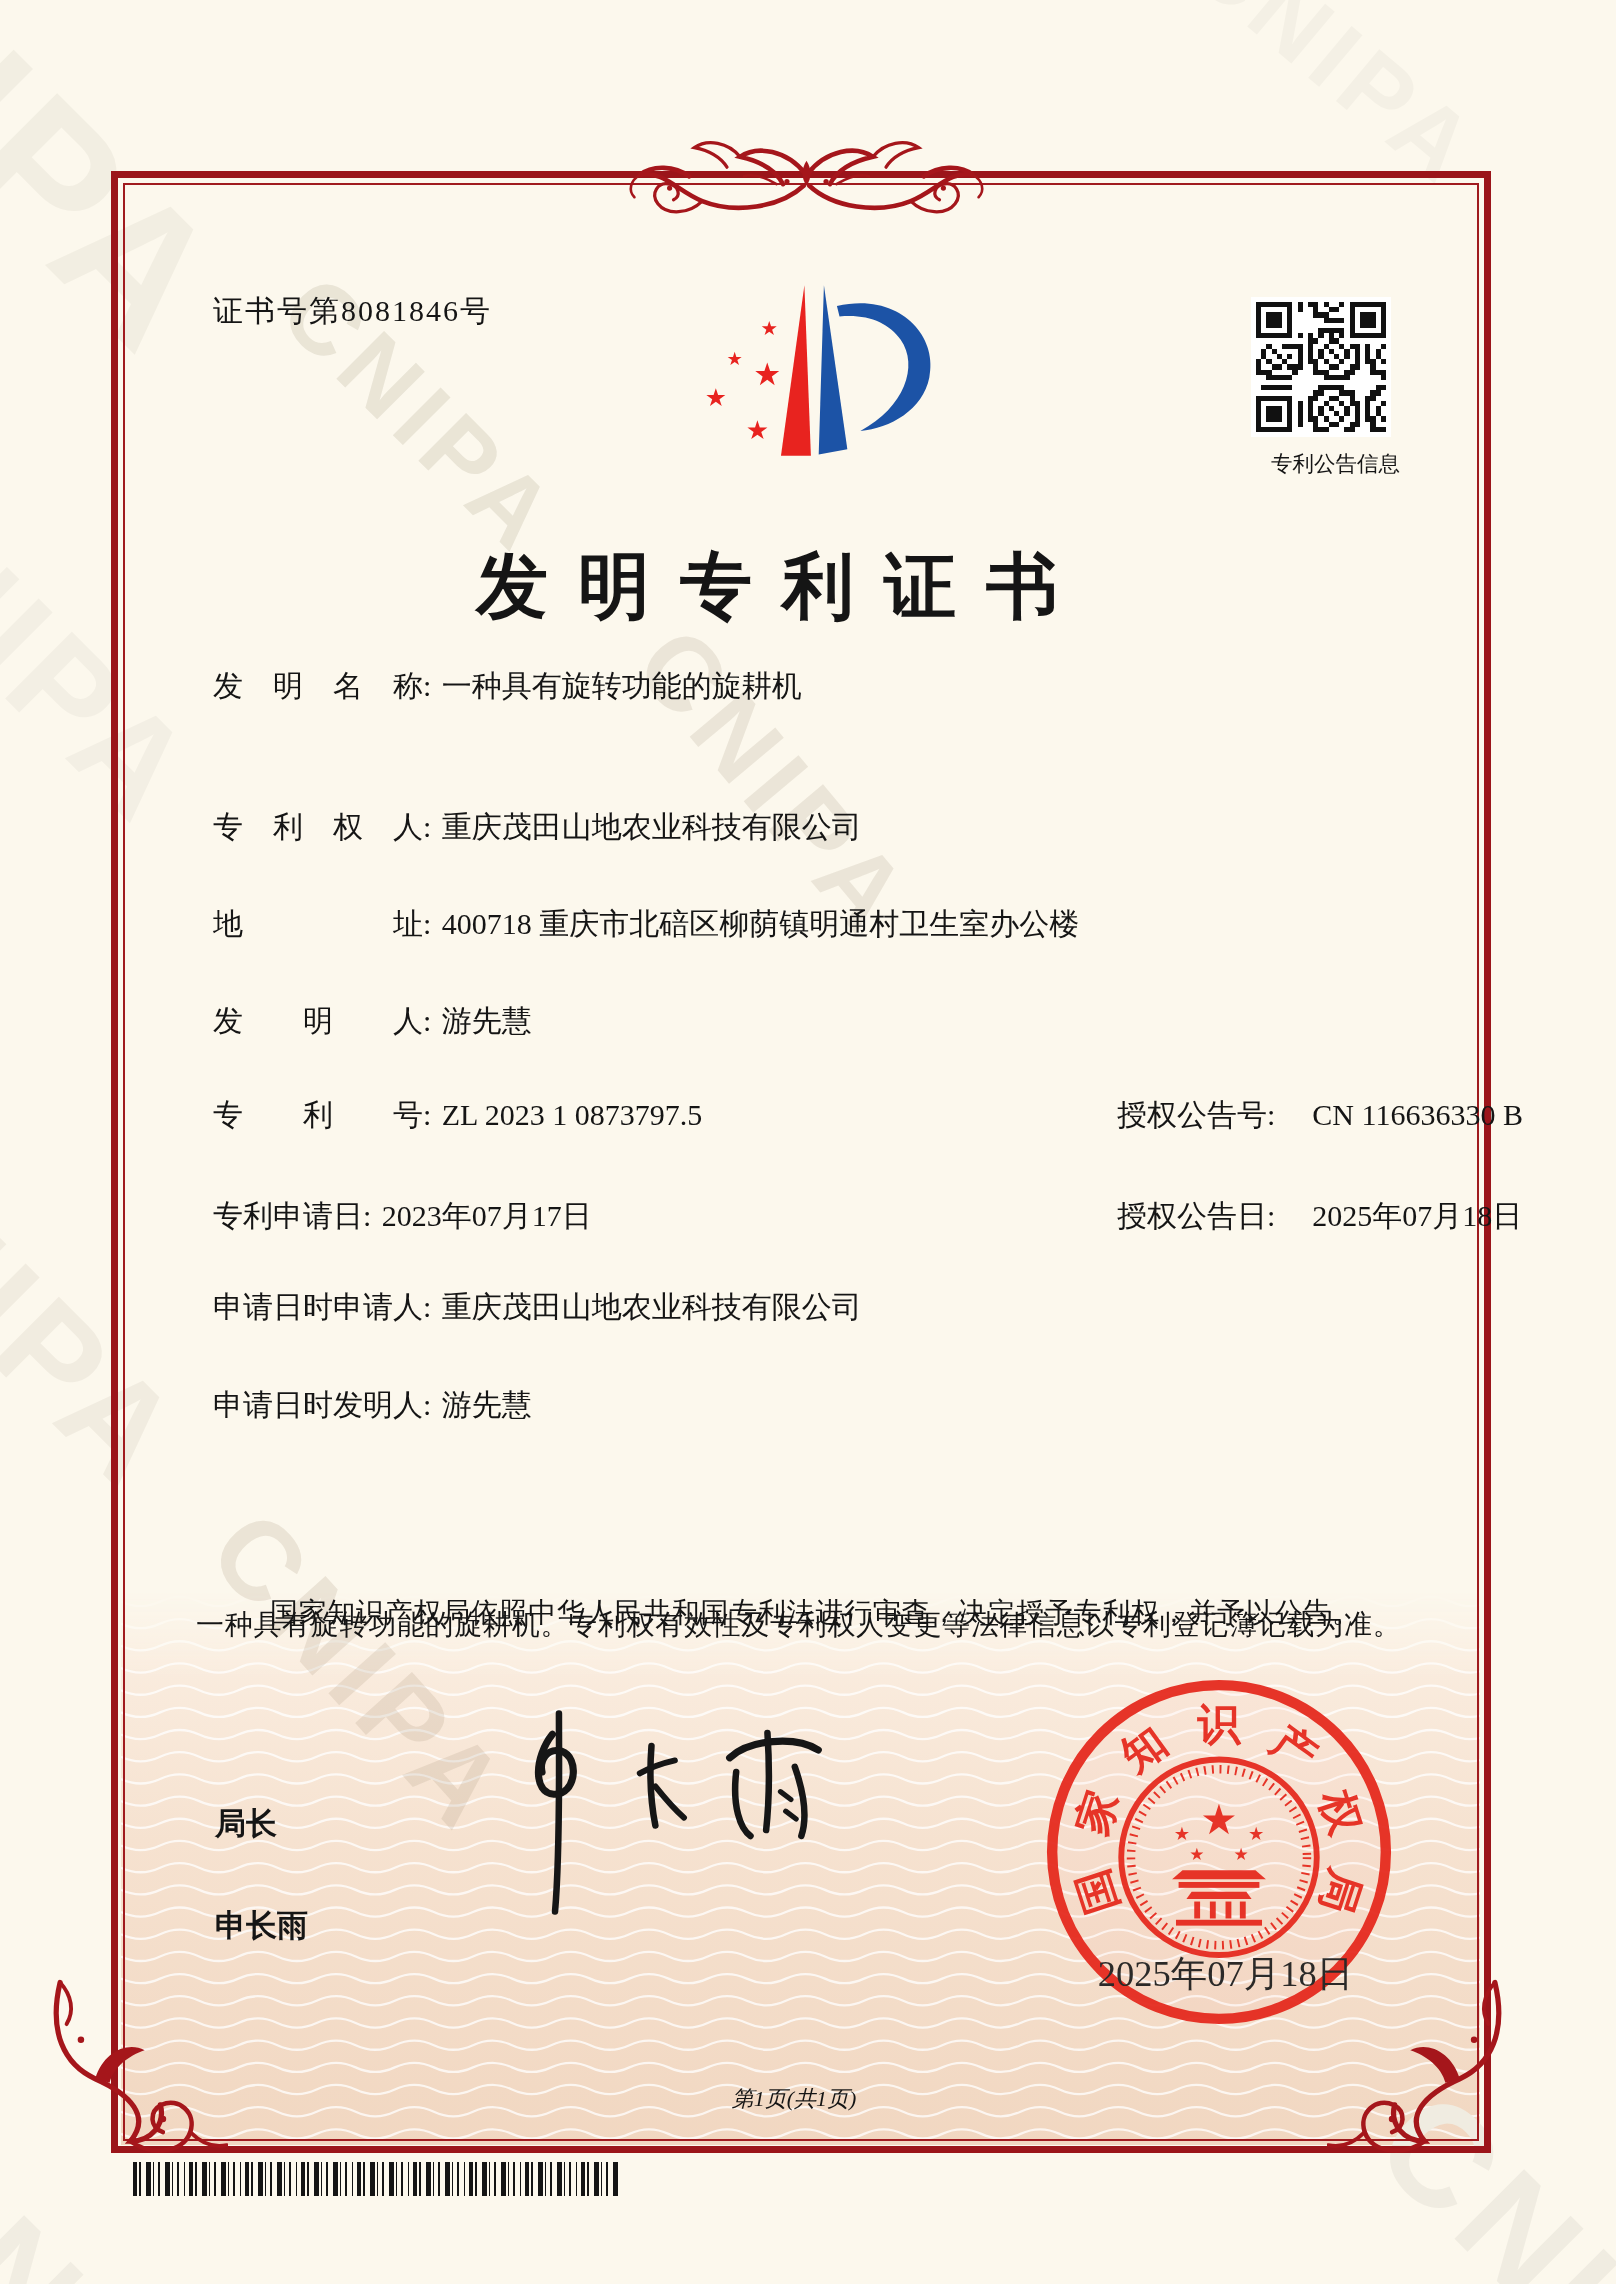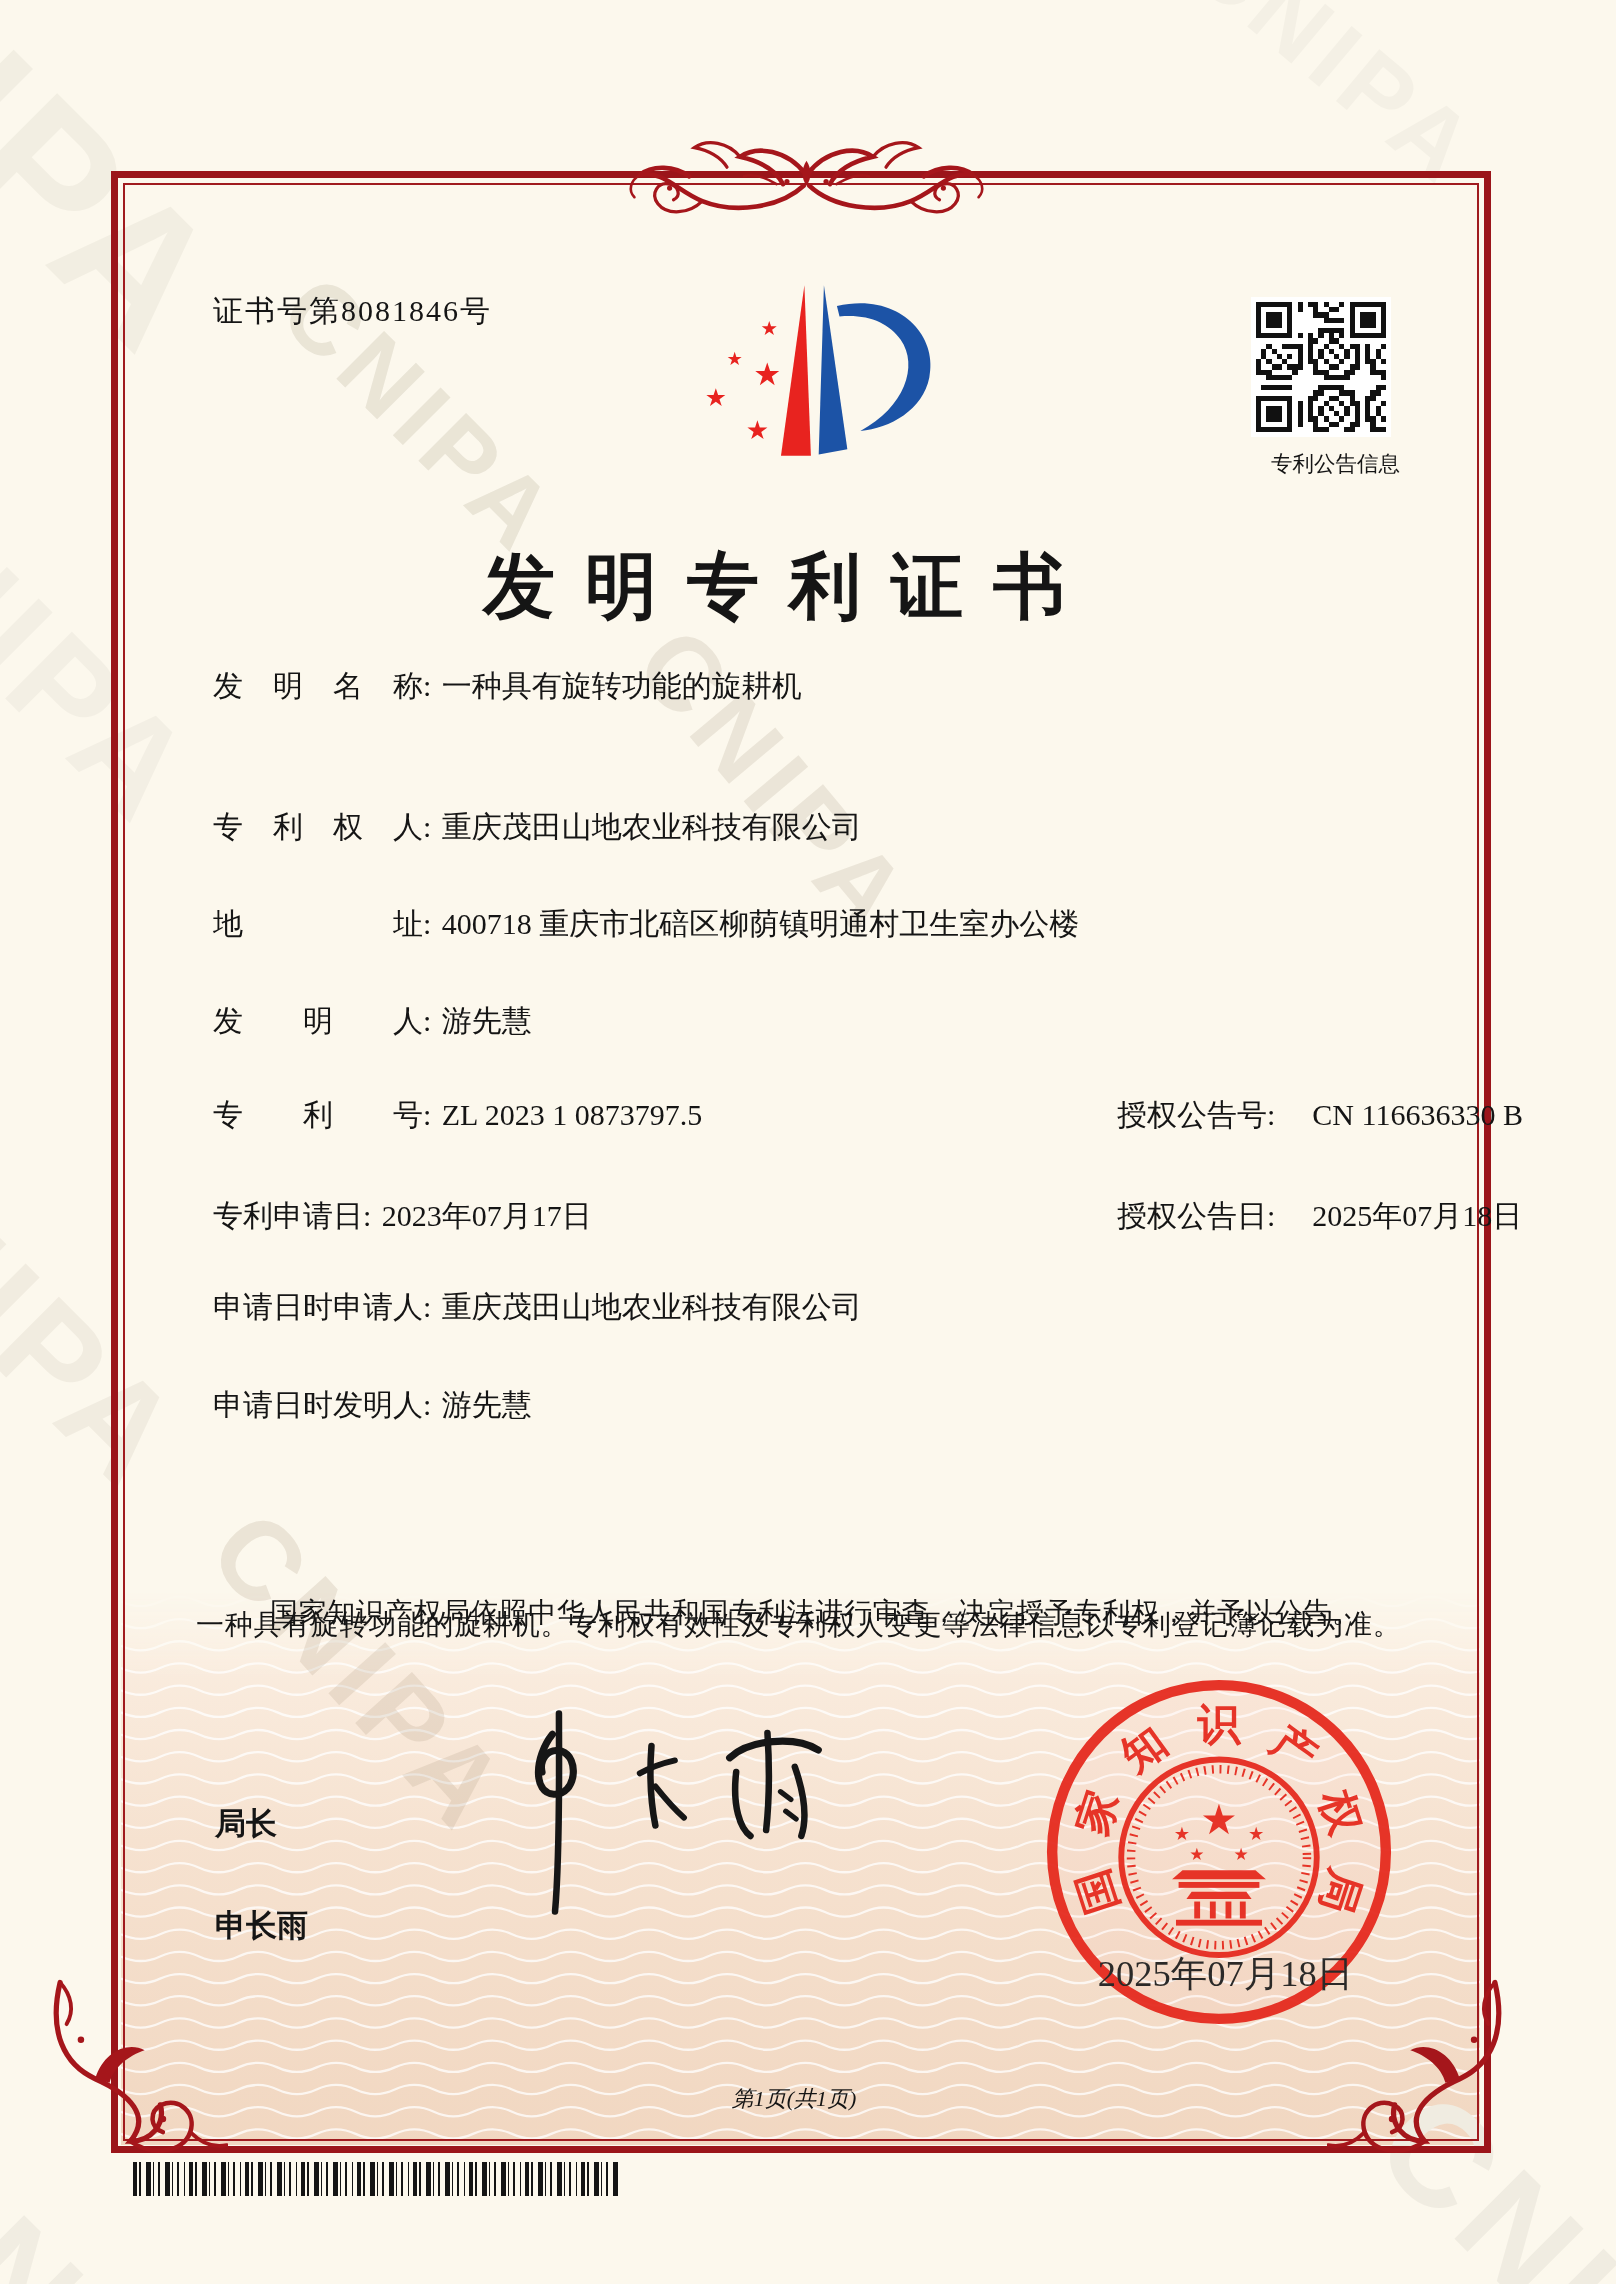--- a/index.html
+++ b/index.html
@@ -42,21 +42,21 @@
     mask-image:linear-gradient(to bottom,transparent 0,#000 85px);
   }
   .waves-panel svg{display:block;width:100%;height:100%;}
   
   .cert-no{left:213px;top:291px;font-size:30px;letter-spacing:2px;z-index:4;}
   .logo{left:683px;top:280px;width:261px;height:190px;z-index:4;}
   .qr-panel{left:1251px;top:297px;width:140px;height:140px;background:#fff;z-index:4;
     display:flex;align-items:center;justify-content:center;}
   .qr-label{left:1271px;top:449px;width:179px;text-align:left;font-size:21.5px;z-index:4;}
   .title{
-    left:101px;top:539px;width:1366px;text-align:center;z-index:4;
+    left:94px;top:539px;width:1366px;text-align:center;z-index:4;
     font-size:72px;font-weight:bold;letter-spacing:30px;padding-left:10px;box-sizing:border-box;
   }
   
   .row{position:absolute;left:213px;font-size:30px;z-index:4;white-space:nowrap;}
   .row .lbl{display:inline-block;}
   .row .val{margin-left:10.4px;}
   .col-r{position:absolute;left:904px;top:0;}
   .col-r .val{margin-left:37px;}
   .r-name{top:666px;}
   .r-patentee{top:807px;}

